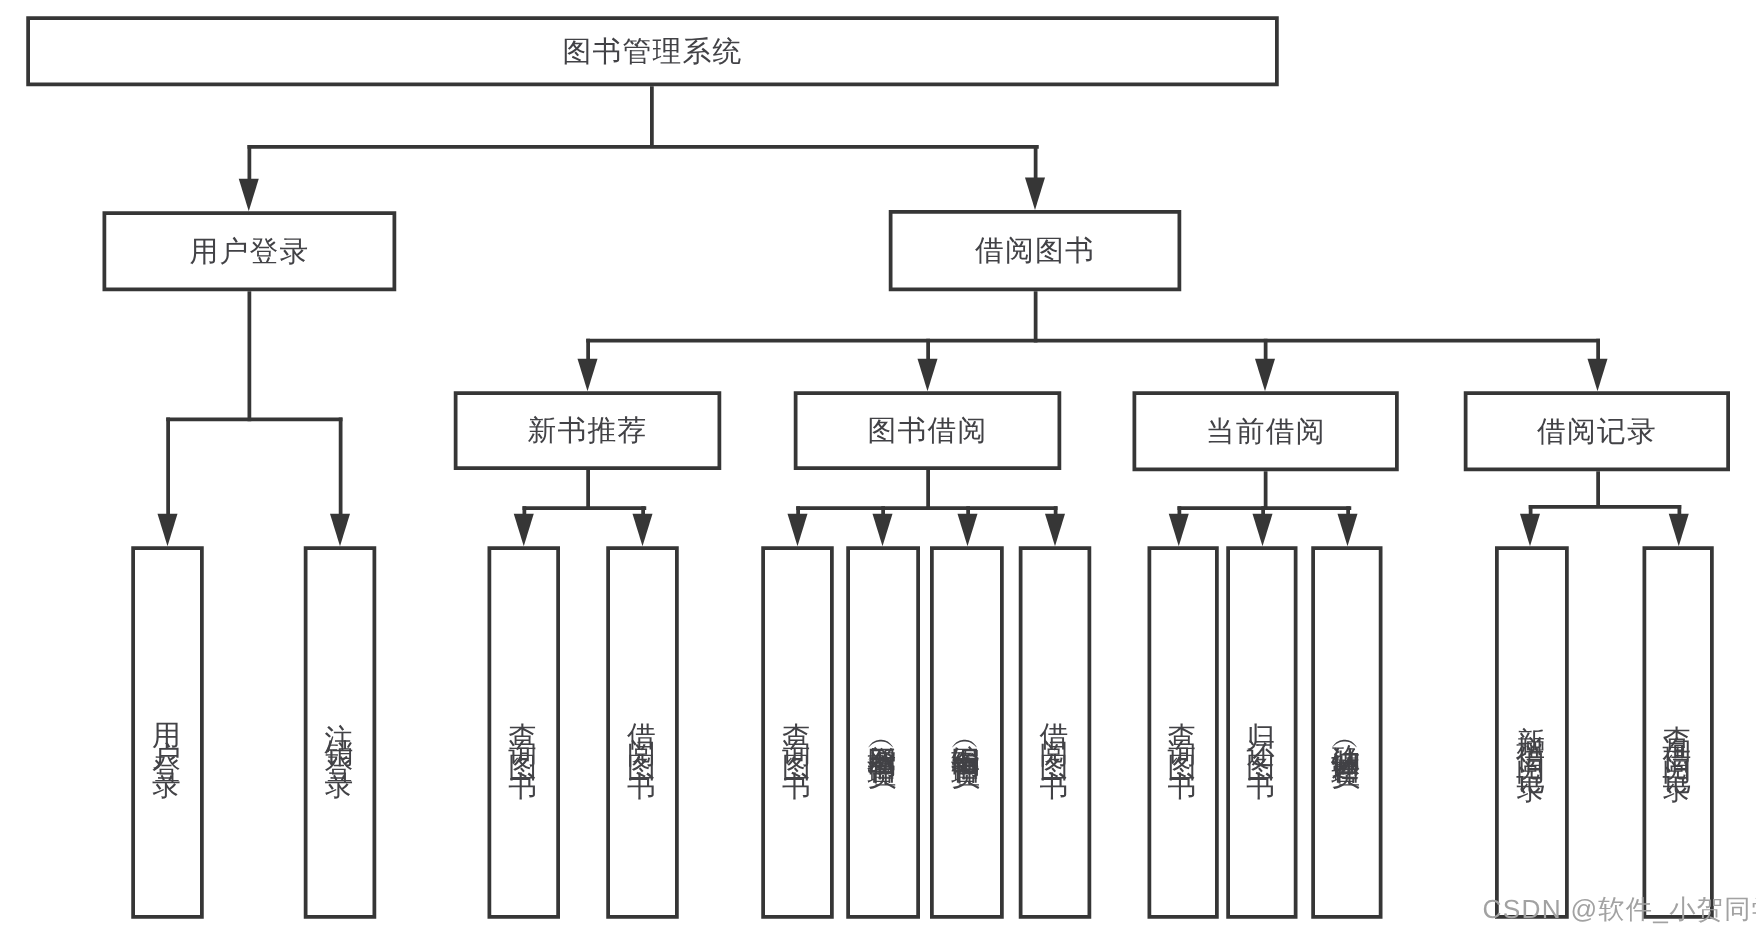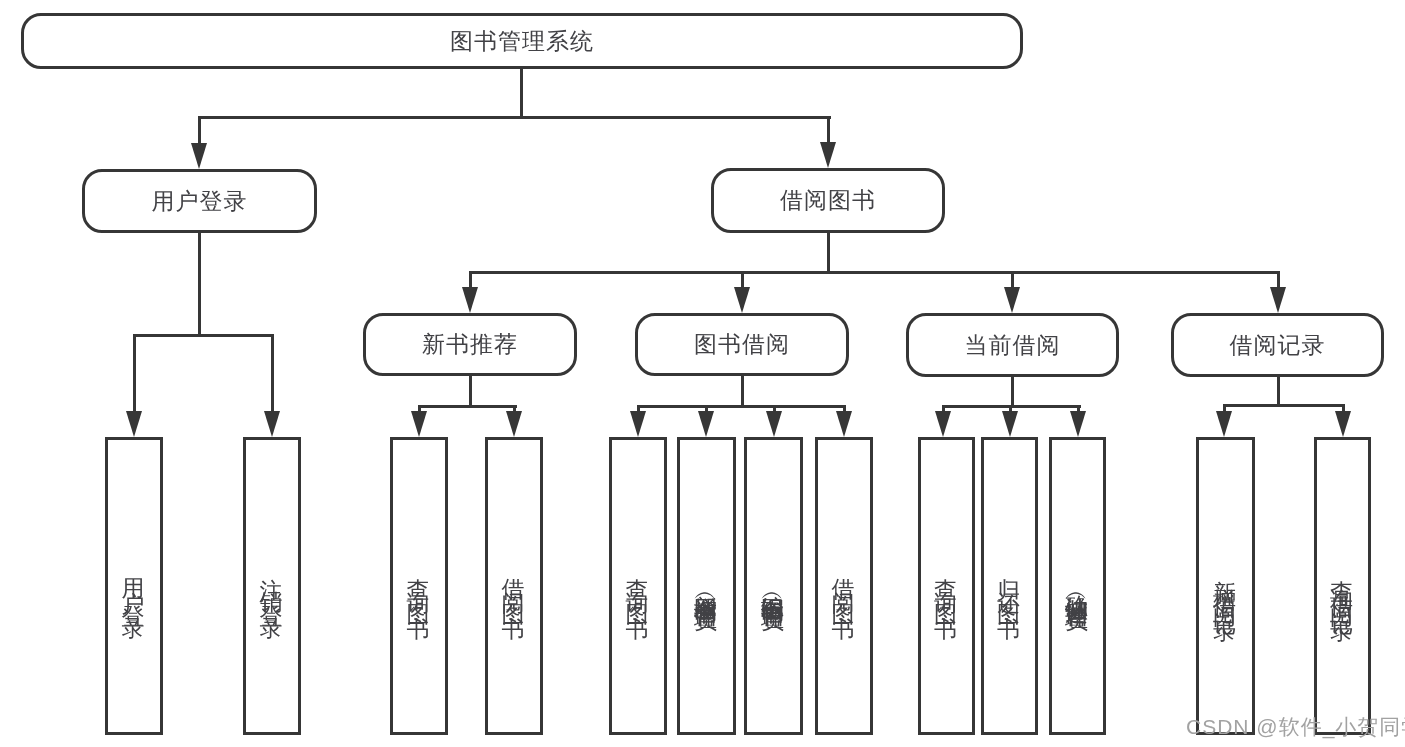--- a/index.html
+++ b/index.html
@@ -13,21 +13,21 @@
   .node{
     position:absolute;
     box-sizing:border-box;
     background:#ffffff;
     border:3px solid #363636;
     display:flex;
     align-items:center;
     justify-content:center;
     color:#424246;
   }
-  .hbox{font-size:23px;letter-spacing:1px;border-radius:20px;}
+  .hbox{font-size:23px;letter-spacing:1px;}
   .vbox span{
     writing-mode:vertical-rl;
     text-orientation:mixed;
     font-size:23px;
     color:#424246;
     white-space:nowrap;
   }
   .ls-wide span{letter-spacing:13px;}
   .ls-med span{letter-spacing:8px;}
   .ls-tight span{letter-spacing:2px;}

